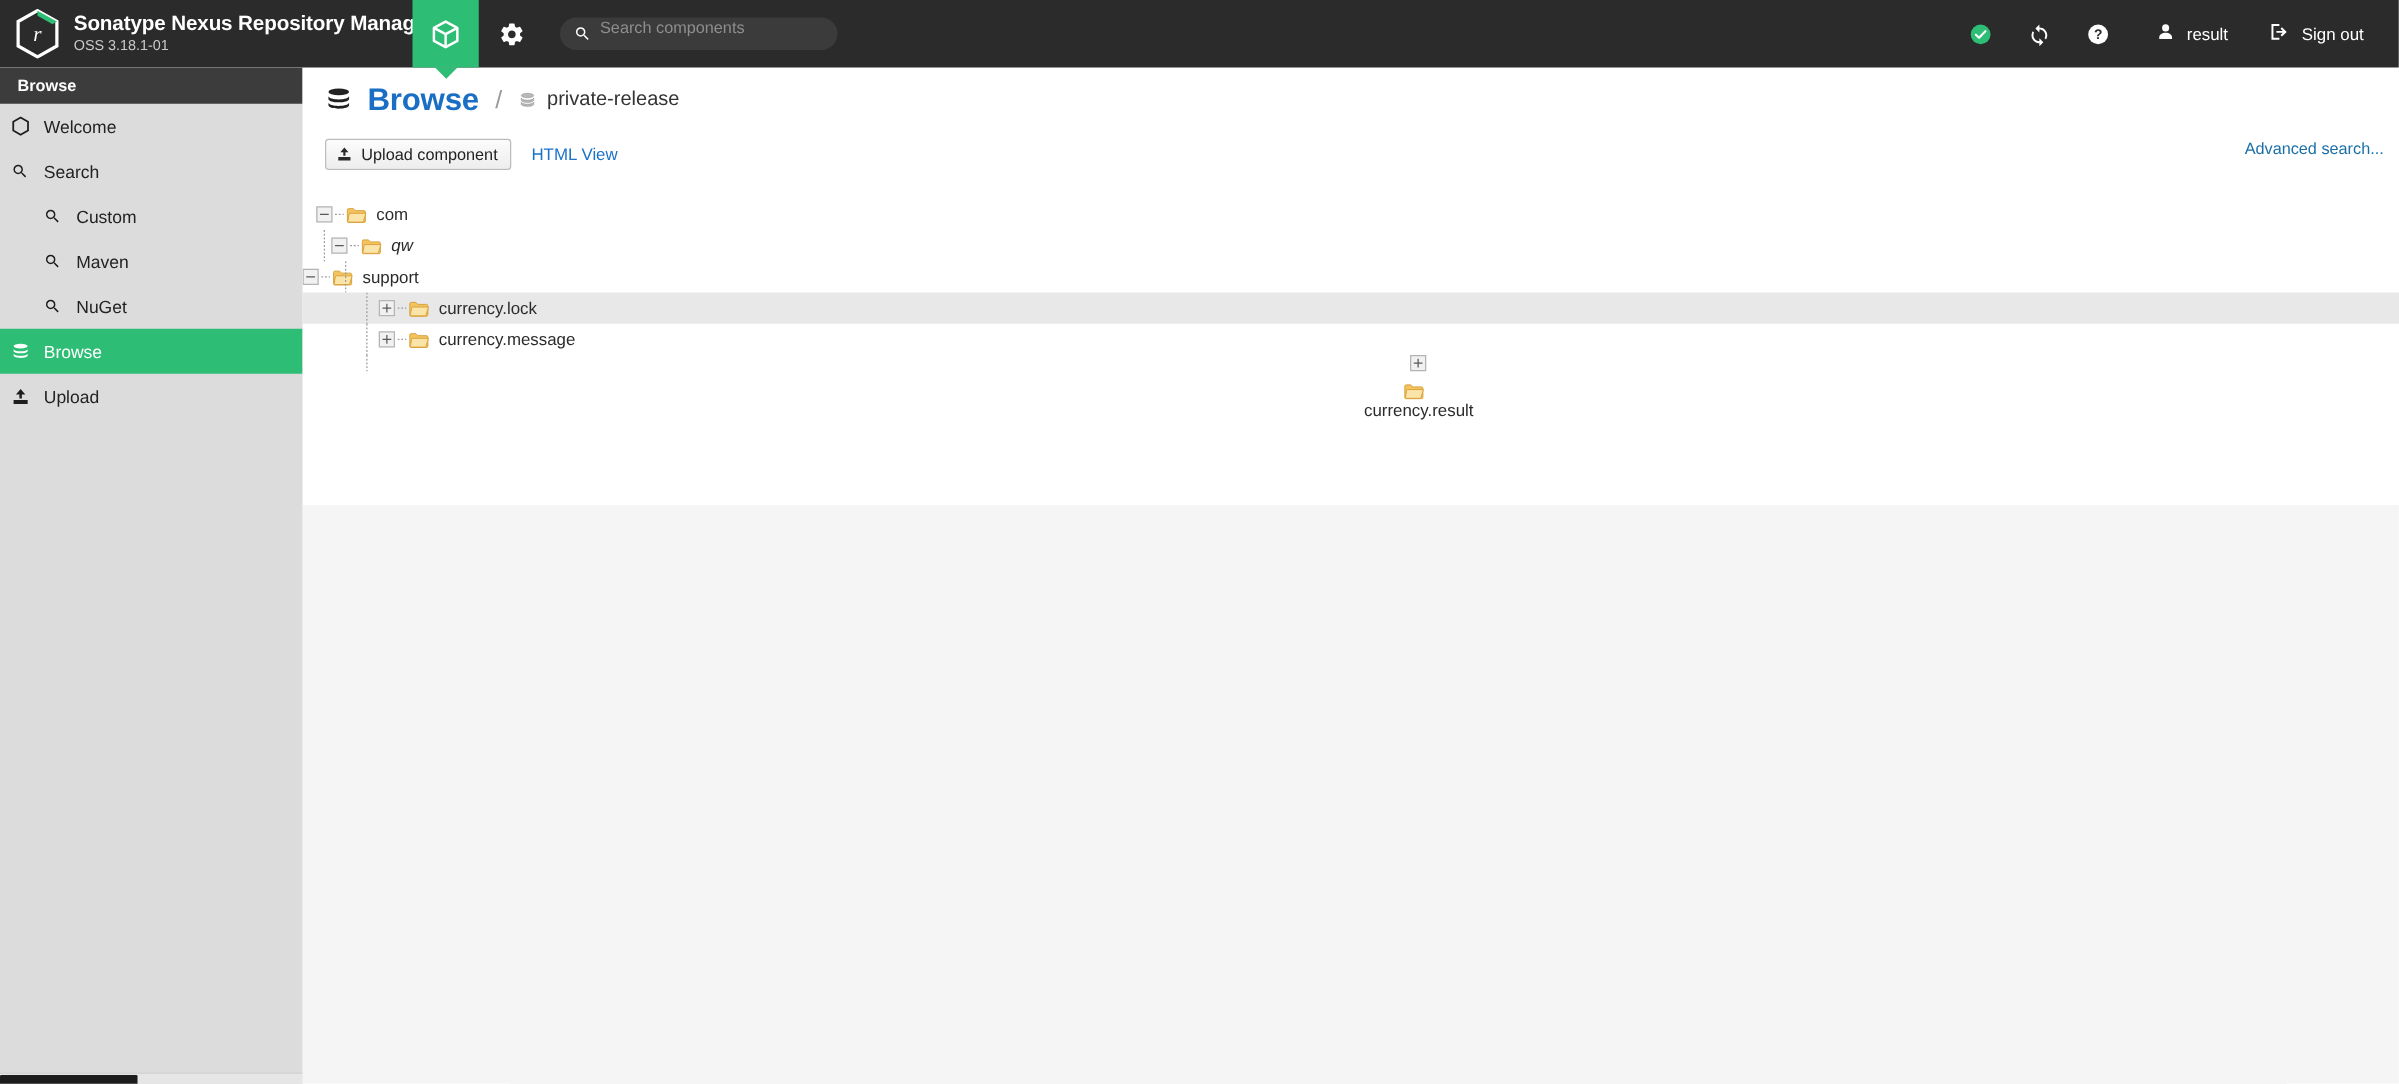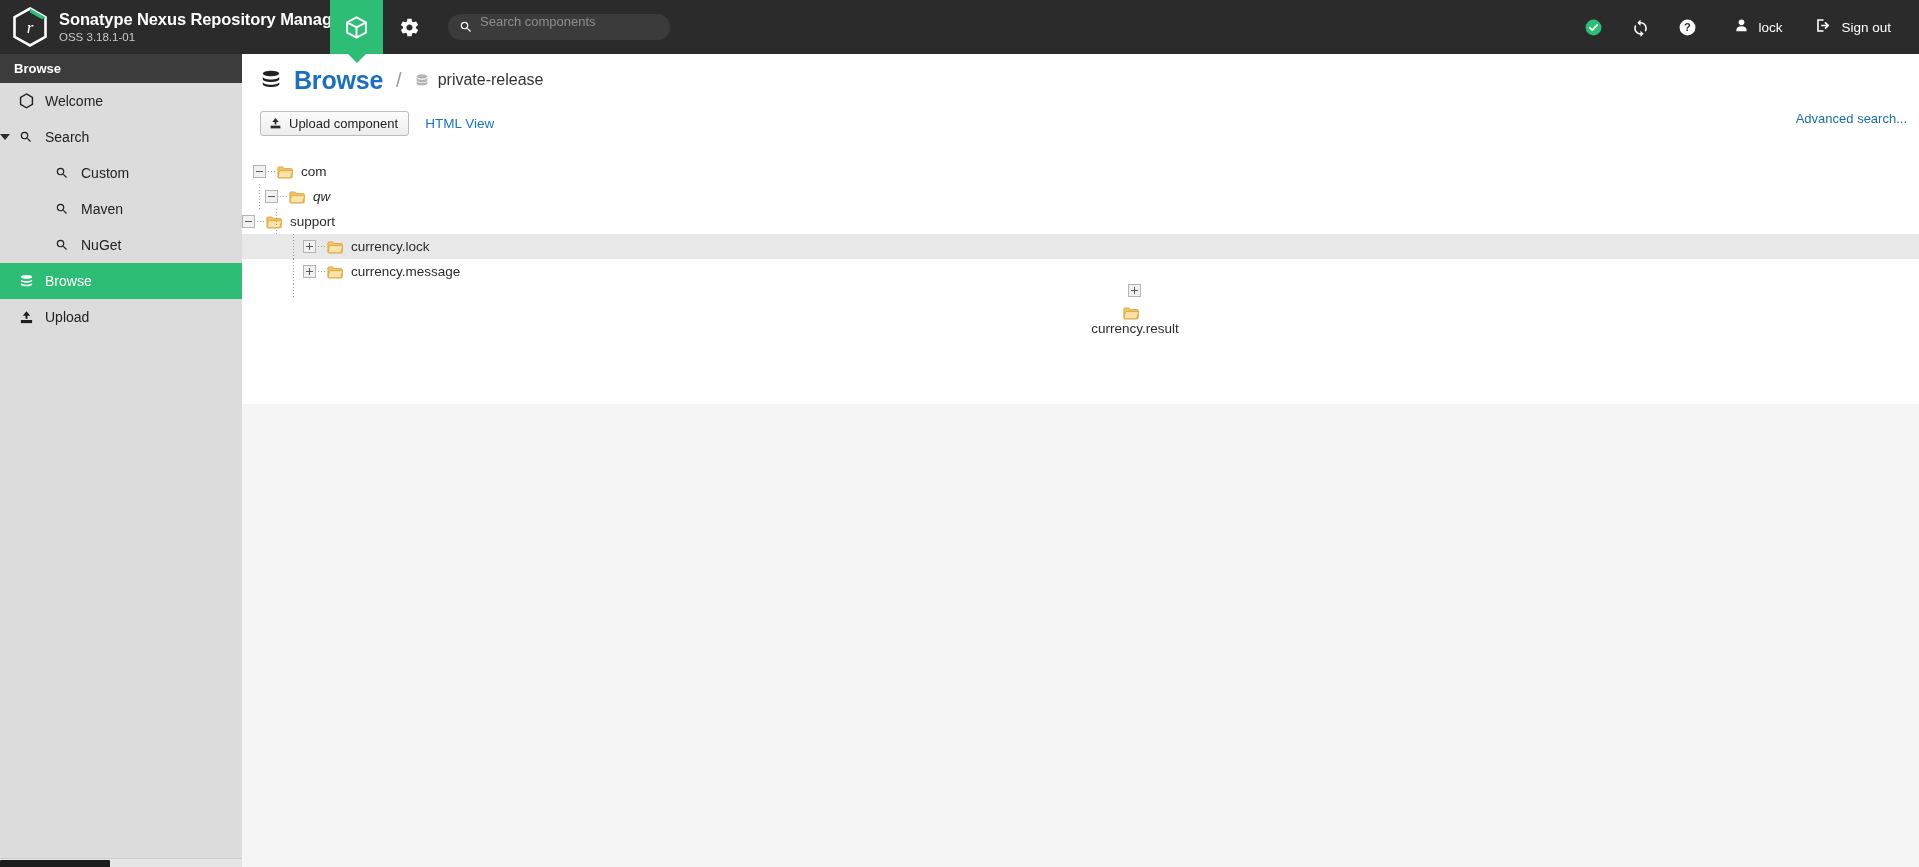--- a/index.html
+++ b/index.html
@@ -87,24 +87,24 @@
     overflow: hidden;
     z-index: 20;
   }
   #sidebar-header {
     height: 29px; background: #3c3c3c; color: #ffffff;
     font-size: 13px; font-weight: bold;
     display: flex; align-items: center; padding-left: 14px;
   }
   .nav-item {
     display: flex; align-items: center;
-    height: 36px; padding-left: 16px;
+    height: 36px; padding-left: 6px;
     color: #222222; font-size: 14px; cursor: pointer;
   }
-  .nav-item.sub { padding-left: 52px; }
+  .nav-item.sub { padding-left: 32px; }
   .nav-item.active { background: #2ebd75; color: #ffffff; }
   .nav-item .nav-ico {
     width: 20px; display: flex; align-items: center; justify-content: center;
     margin-right: 9px; flex: 0 0 20px;
   }
   .nav-caret {
     position: absolute; margin-left: -16px; width: 0; height: 0;
     border-left: 5px solid transparent; border-right: 5px solid transparent;
     border-top: 6px solid #2b2b2b;
   }
@@ -268,21 +268,21 @@
         <text x="12" y="17" font-family="Liberation Sans, sans-serif" font-size="14" font-weight="bold" fill="#2b2b2b" text-anchor="middle">?</text>
       </svg>
     </div>
     <div class="hdr-user">
       <span>
         <svg width="17" height="17" viewBox="0 0 24 24" fill="#ffffff">
           <circle cx="12" cy="7.5" r="4"></circle>
           <path d="M12 13c-4 0-7.2 2.2-7.2 4.9V20h14.4v-2.1C19.2 15.2 16 13 12 13z"></path>
         </svg>
       </span>
-      <span>lock</span>
+      <span>result</span>
     </div>
     <div class="hdr-signout">
       <span>
         <svg width="19" height="19" viewBox="0 0 24 24" fill="#ffffff">
           <path d="M4 4h8v2H6v12h6v2H4z"></path>
           <path d="M14.6 7.4 13.2 8.8 15.4 11H9v2h6.4l-2.2 2.2 1.4 1.4L19.4 12z"></path>
         </svg>
       </span>
       <span>Sign out</span>
     </div>

